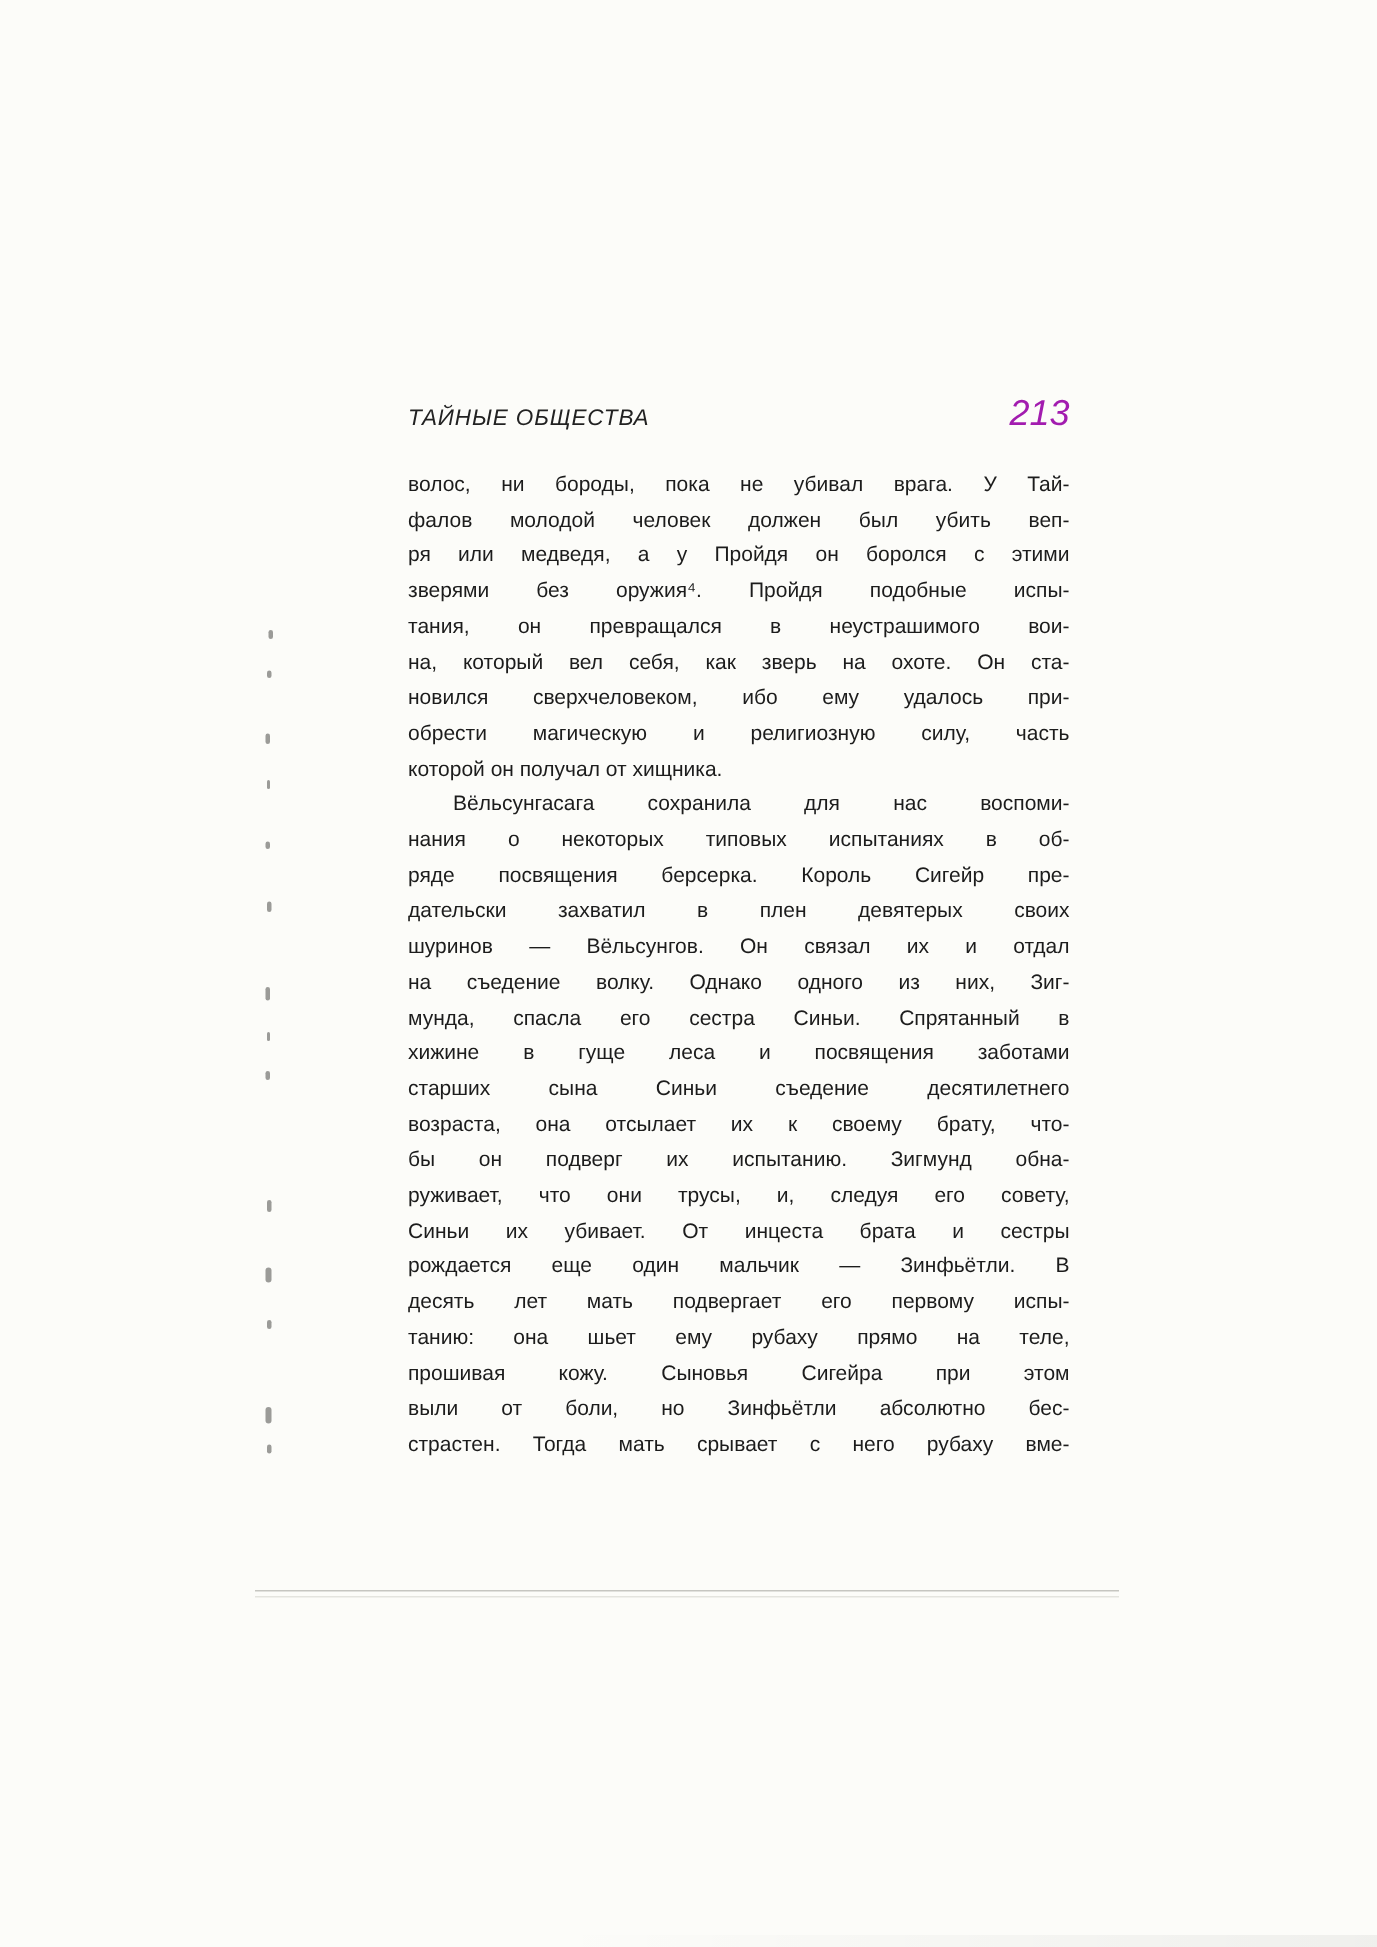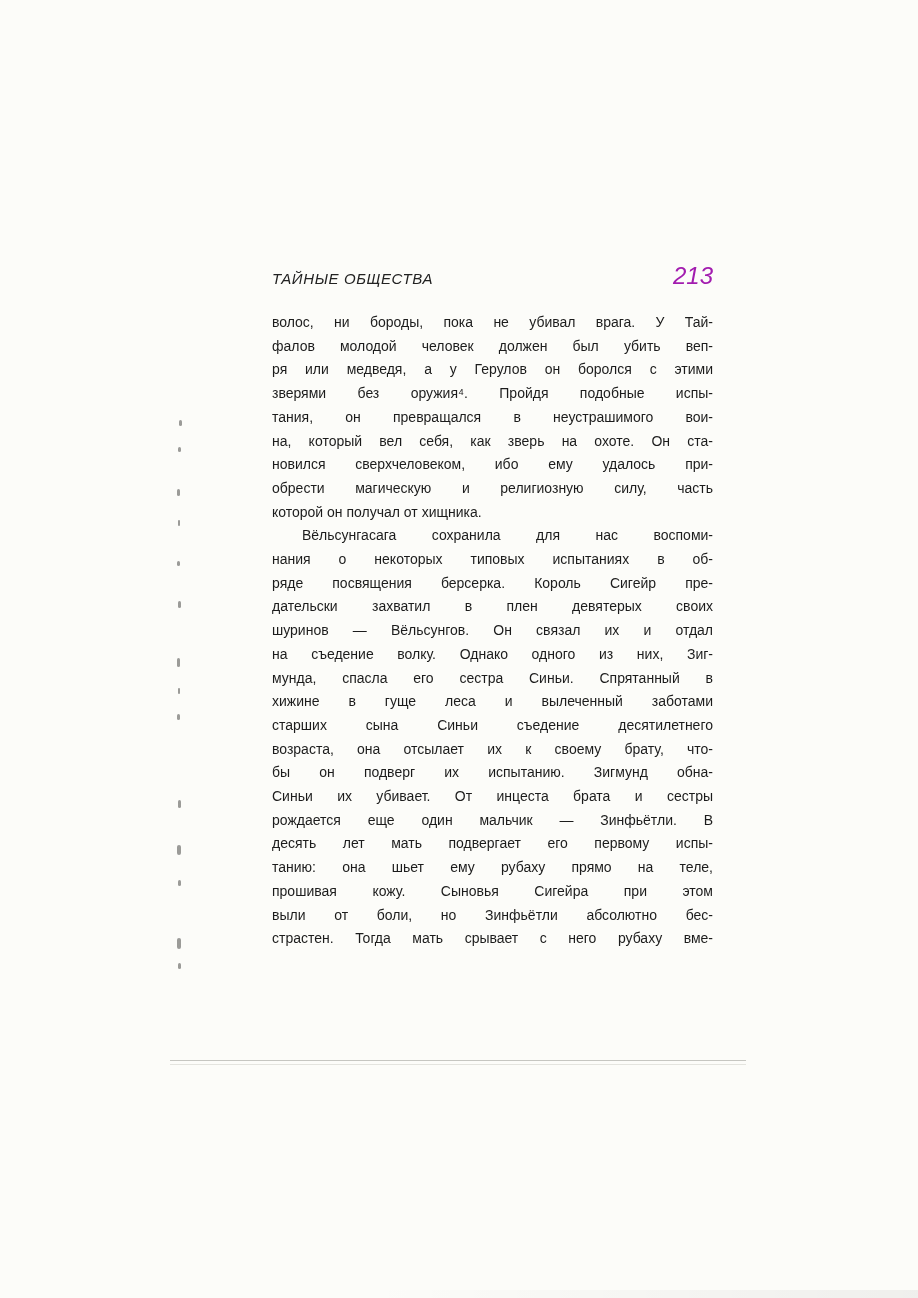--- a/index.html
+++ b/index.html
@@ -92,38 +92,39 @@
 <div class="page">
 
   <div class="header-row">
     <span class="running-title">ТАЙНЫЕ ОБЩЕСТВА</span>
     <span class="page-number">213</span>
   </div>
 
   <div class="text-block" id="text-block">
       <div class="line">волос, ни бороды, пока не убивал врага. У Тай-</div>
       <div class="line">фалов молодой человек должен был убить веп-</div>
-      <div class="line">ря или медведя, а у Герулов он боролся с этими</div>
+      <div class="line">ря или медведя, а у Пройдя он боролся с этими</div>
       <div class="line">зверями без оружия⁴. Пройдя подобные испы-</div>
       <div class="line">тания, он превращался в неустрашимого вои-</div>
       <div class="line">на, который вел себя, как зверь на охоте. Он ста-</div>
       <div class="line">новился сверхчеловеком, ибо ему удалось при-</div>
       <div class="line">обрести магическую и религиозную силу, часть</div>
       <div class="line para-end">которой он получал от хищника.</div>
       <div class="line indent">Вёльсунгасага сохранила для нас воспоми-</div>
       <div class="line">нания о некоторых типовых испытаниях в об-</div>
       <div class="line">ряде посвящения берсерка. Король Сигейр пре-</div>
       <div class="line">дательски захватил в плен девятерых своих</div>
       <div class="line">шуринов — Вёльсунгов. Он связал их и отдал</div>
       <div class="line">на съедение волку. Однако одного из них, Зиг-</div>
       <div class="line">мунда, спасла его сестра Синьи. Спрятанный в</div>
-      <div class="line">хижине в гуще леса и вылеченный заботами</div>
+      <div class="line">хижине в гуще леса и посвящения заботами</div>
       <div class="line">старших сына Синьи съедение десятилетнего</div>
       <div class="line">возраста, она отсылает их к своему брату, что-</div>
       <div class="line">бы он подверг их испытанию. Зигмунд обна-</div>
+      <div class="line">руживает, что они трусы, и, следуя его совету,</div>
       <div class="line">Синьи их убивает. От инцеста брата и сестры</div>
       <div class="line">рождается еще один мальчик — Зинфьётли. В</div>
       <div class="line">десять лет мать подвергает его первому испы-</div>
       <div class="line">танию: она шьет ему рубаху прямо на теле,</div>
       <div class="line">прошивая кожу. Сыновья Сигейра при этом</div>
       <div class="line">выли от боли, но Зинфьётли абсолютно бес-</div>
       <div class="line">страстен. Тогда мать срывает с него рубаху вме-</div>
     </div>
 
   <div class="divider"></div>

